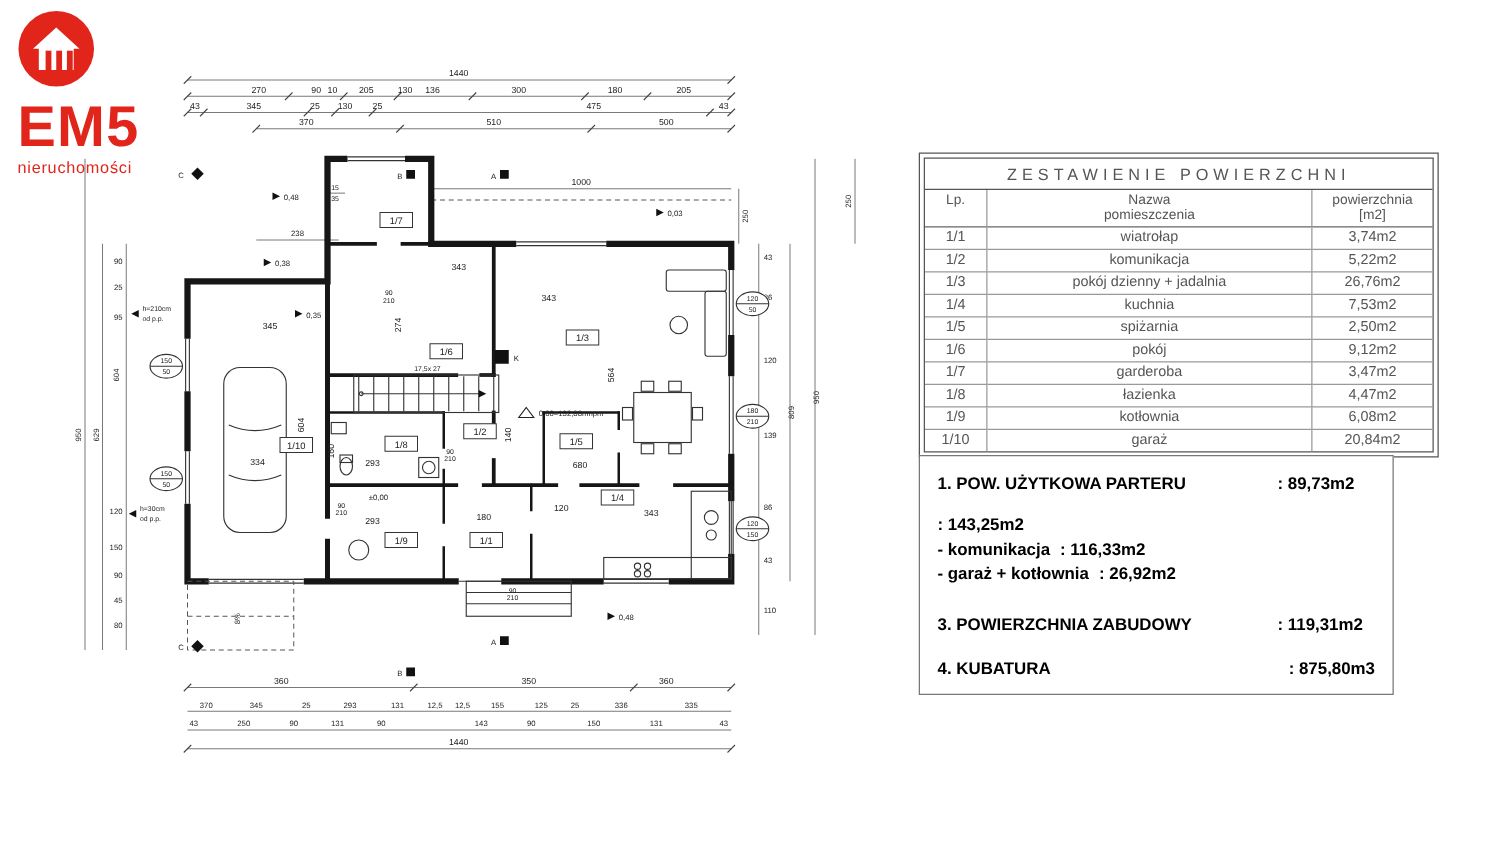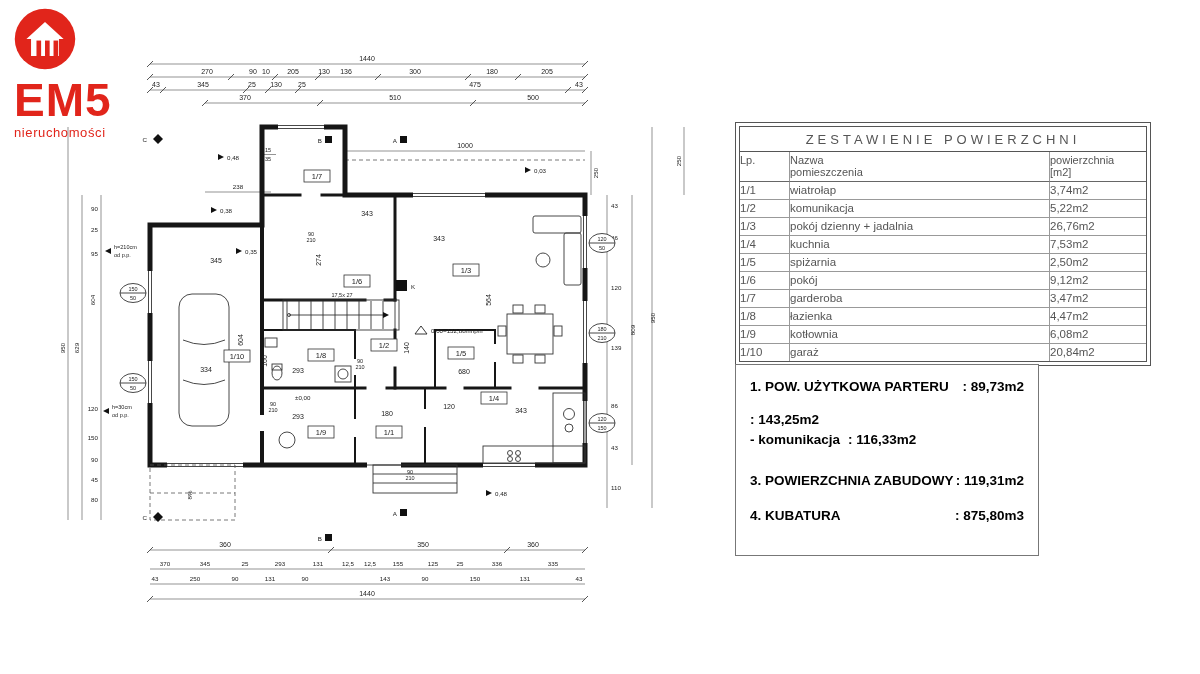--- a/index.html
+++ b/index.html
@@ -22,27 +22,27 @@
   .f{fill:none;stroke:#333;stroke-width:0.9;}
   .dash{stroke:#555;stroke-width:0.8;stroke-dasharray:4 3;fill:none;}
   .rb{fill:#fff;stroke:#333;stroke-width:0.8;}
   .om{fill:#fff;stroke:#333;stroke-width:0.9;}
   .blk{fill:#111;}
   
   .tbl{position:absolute;left:735px;top:122px;width:416px;border:1.5px solid #555;padding:3px;box-sizing:border-box;background:#fff;}
   .tbl-in{border:1px solid #555;}
   .tbl-title{text-align:center;letter-spacing:4px;color:#555;font-size:13px;padding:5px 0 4px;border-bottom:1px solid #555;}
   .tr{display:grid;grid-template-columns:50px 1fr 96px;}
-  .td,.th{color:#555;border-bottom:1px solid #999;}
+  .td,.th{color:#555;text-align:center;border-bottom:1px solid #999;}
   .c1,.c2{border-right:1px solid #999;}
   .th{font-size:11px;padding:2px 0 3px;border-bottom:1px solid #666;}
   .td{font-size:11.5px;height:17px;line-height:17px;white-space:nowrap;overflow:hidden;}
   .tr:last-child .td{border-bottom:none;}
   
-  .sum{position:absolute;left:735px;top:364px;width:304px;height:192px;border:1px solid #777;box-sizing:border-box;
+  .sum{position:absolute;left:735px;top:364px;width:380px;height:192px;border:1px solid #777;box-sizing:border-box;
        padding:12px 14px;color:#000;font-weight:700;font-size:13.5px;background:#fff;}
   .srow{display:flex;align-items:baseline;}
   .main .slbl{width:272px;}
   .sub .slbl{margin-right:8px;}
   .sval{white-space:pre;}
 </style>
 </head>
 <body>
 
 <div class="logo">
@@ -504,20 +504,24 @@
     <span class="slbl">1. POW. UŻYTKOWA PARTERU</span>
     <span class="sval">: 89,73m2</span>
   </div>
   <div class="srow main" style="margin-top:18px;">
     <span class="sval">: 143,25m2</span>
   </div>
   <div class="srow sub" style="margin-top:5px;">
     <span class="slbl">- komunikacja</span>
     <span class="sval">: 116,33m2</span>
   </div>
+  <div class="srow sub" style="margin-top:4px;">
+    <span class="slbl">- garaż + kotłownia</span>
+    <span class="sval">: 26,92m2</span>
+  </div>
   <div class="srow main" style="margin-top:26px;">
     <span class="slbl">3. POWIERZCHNIA ZABUDOWY</span>
     <span class="sval">: 119,31m2</span>
   </div>
   <div class="srow main" style="margin-top:20px;justify-content:space-between;">
     <span class="slbl">4. KUBATURA</span>
     <span class="sval">: 875,80m3</span>
   </div>
 </div>
 

